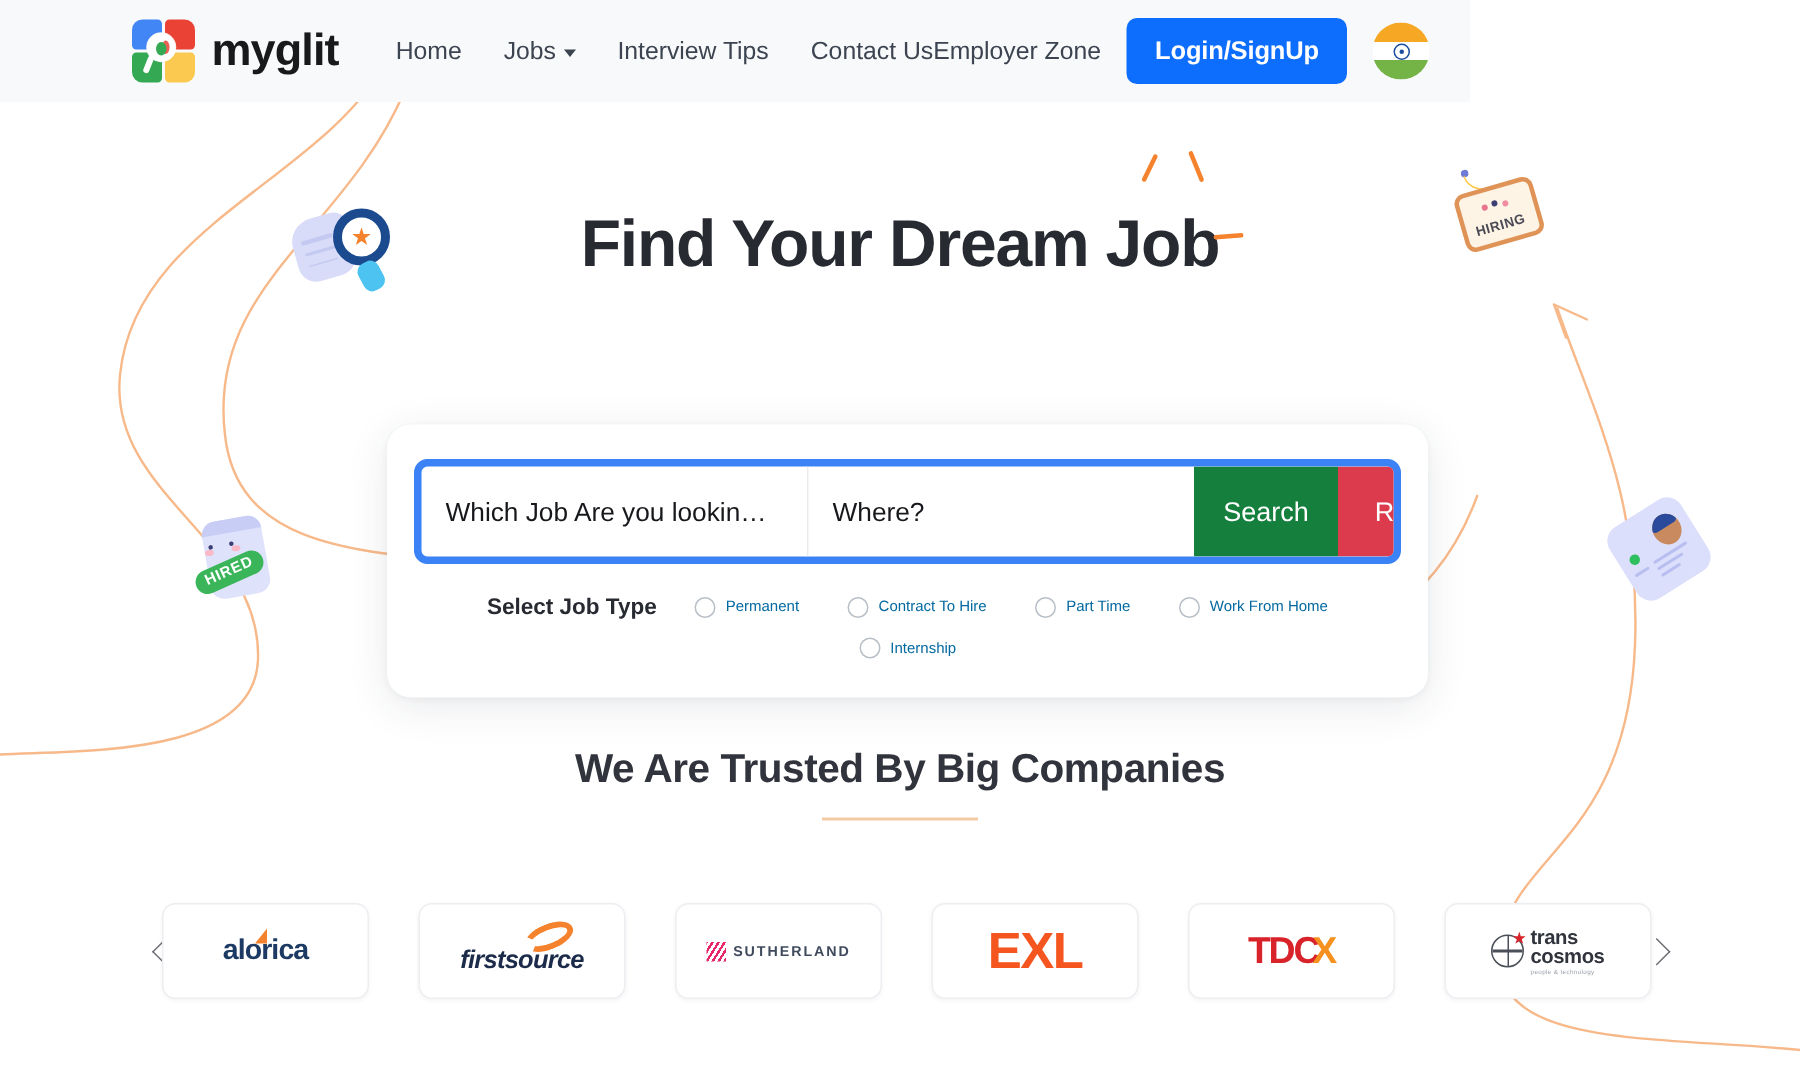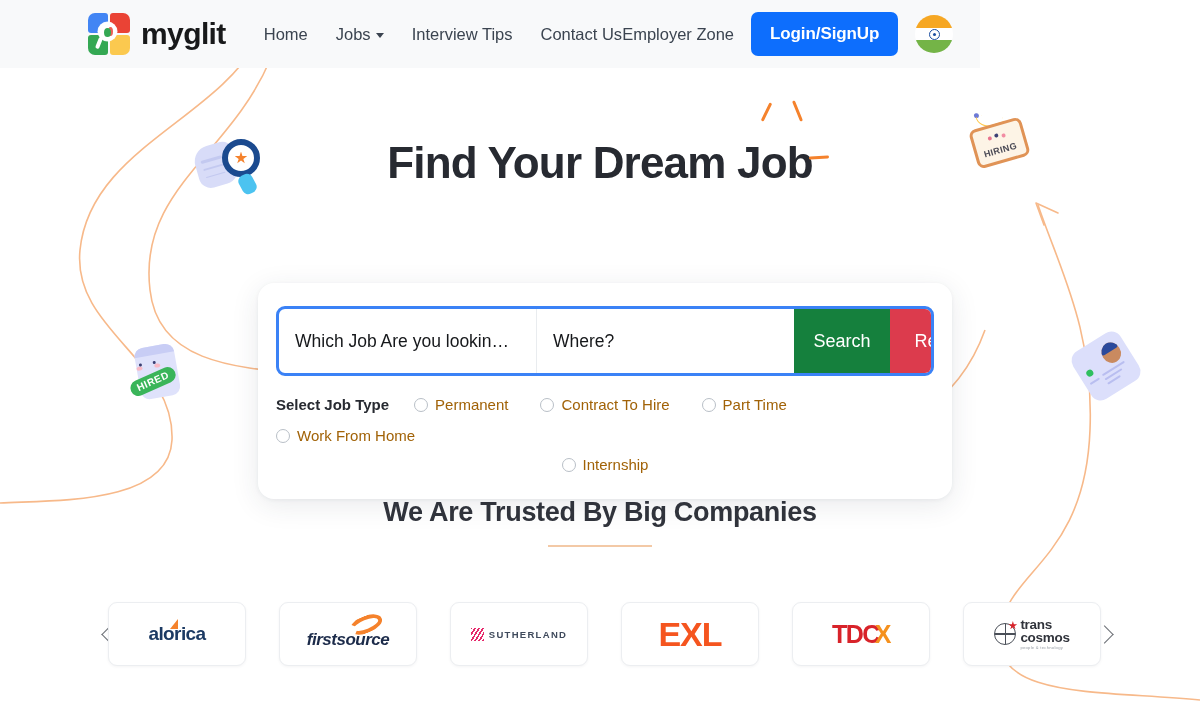--- a/index.html
+++ b/index.html
@@ -408,21 +408,21 @@
     background: #ffffff;
     border-radius: 16px;
     box-shadow: 0 6px 28px rgba(38,45,64,.10), 0 1px 4px rgba(38,45,64,.06);
     padding: 23px 18px 26px;
     z-index: 20;
   }
 
   .search-row {
     display: flex;
     height: 70px;
-    border: 3px solid #3b82f6;
+    border: 5px solid #3b82f6;
     border-radius: 9px;
     overflow: hidden;
     background: #ffffff;
   }
   .search-field {
     border: none;
     outline: none;
     font-family: inherit;
     font-size: 17.5px;
     color: #16181b;
@@ -441,38 +441,38 @@
     cursor: pointer;
     flex: 0 0 96px;
   }
   .btn-search { background: #15803d; }
   .btn-reset  { background: #dc3b4d; }
 
   .jobtype-row {
     margin-top: 21px;
     display: flex;
     flex-wrap: wrap;
-    justify-content: flex-start;
+    justify-content: center;
     align-items: center;
     gap: 16px;
     line-height: 1;
   }
   .jobtype-label {
     font-size: 15px;
     font-weight: 700;
     color: #272a31;
     margin-right: 9px;
   }
   .radio-opt {
     display: inline-flex;
     align-items: center;
     gap: 7px;
     margin-right: 16px;
-    font-size: 15px;
-    color: #a16207;
+    font-size: 10px;
+    color: #0369a1;
     cursor: pointer;
     white-space: nowrap;
   }
   .radio-opt:last-child { margin-right: 0; }
   .radio-dot {
     width: 14px; height: 14px;
     border-radius: 50%;
     border: 1px solid #b9bfc7;
     background: #ffffff;
     flex: 0 0 14px;

